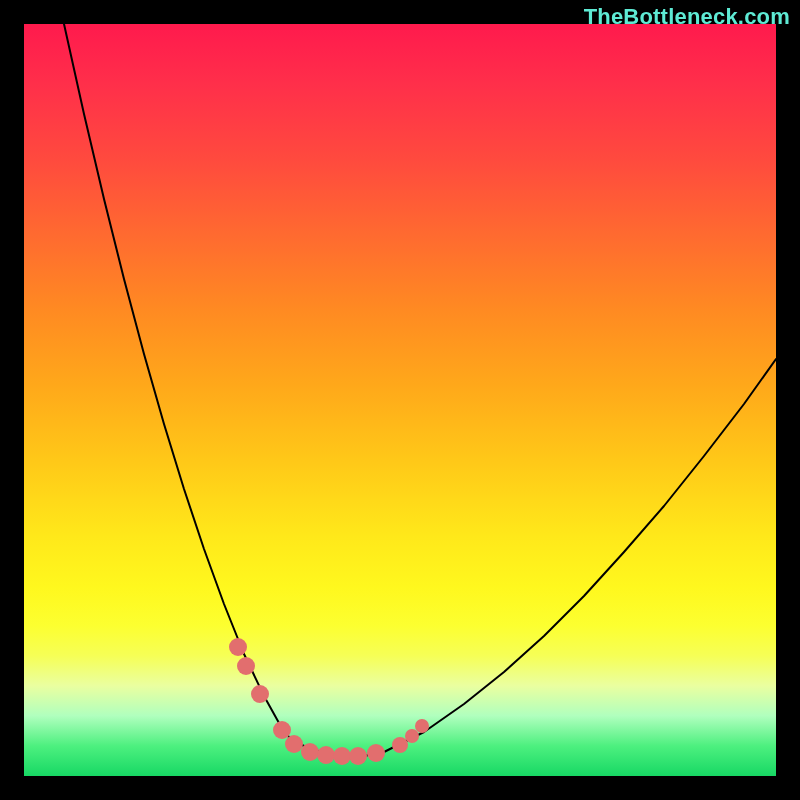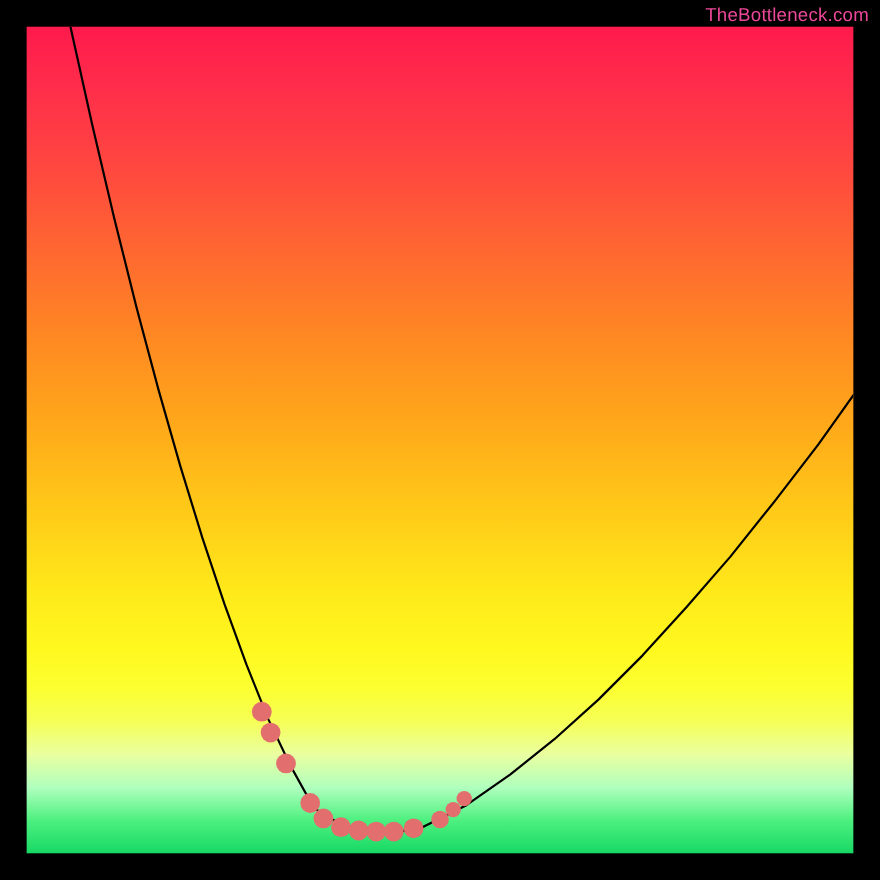--- a/index.html
+++ b/index.html
@@ -50,23 +50,23 @@
     );
   }
   .curve-svg {
     position: absolute;
     inset: 0;
   }
   .watermark {
     position: absolute;
     top: 4px;
     right: 10px;
-    color: #ec4899;
-    font-size: 17px;
-    font-weight: 400;
+    color: #5eead4;
+    font-size: 22px;
+    font-weight: 700;
     letter-spacing: 0.2px;
     font-family: Arial, Helvetica, sans-serif;
     user-select: none;
   }
 </style>
 </head>
 <body>
 
 <div class="frame">
 

